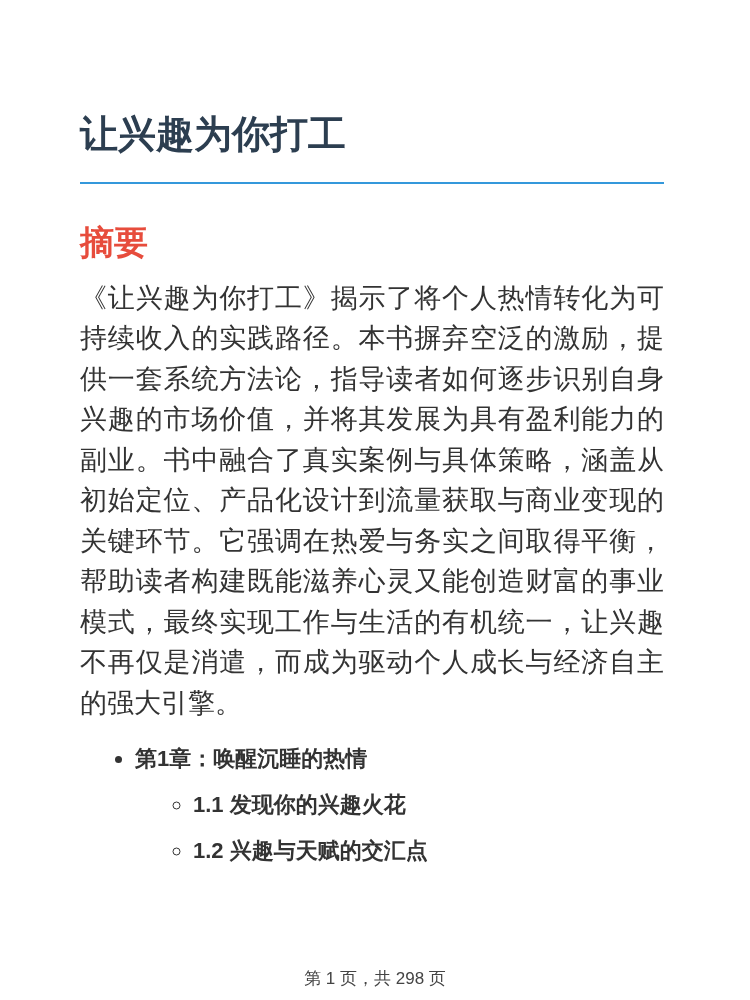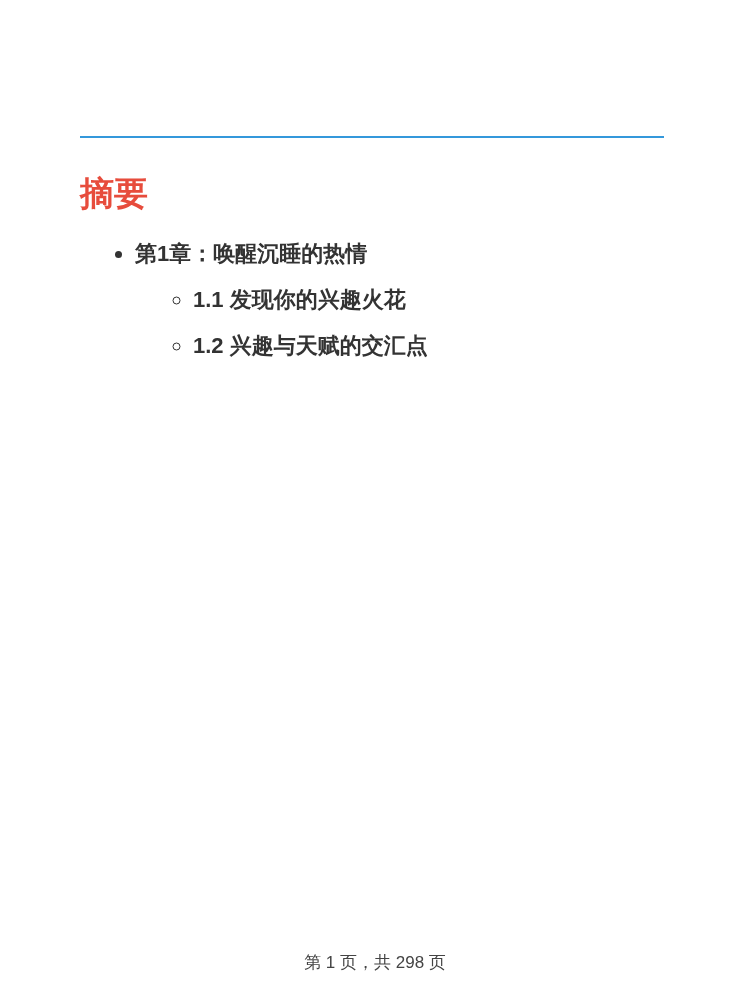--- a/index.html
+++ b/index.html
@@ -33,21 +33,20 @@
     background: #3498db;
     margin-top: 24px;
     border: none;
   }
   .accent-heading {
     font-size: 34px;
     line-height: 1.3;
     font-weight: bold;
     color: #e74c3c;
     margin: 36px 0 14px 0;
-    font-family: Liberation Mono, monospace;
   }
   .abstract-text {
     font-size: 27px;
     line-height: 40.5px;
     text-align: justify;
     text-justify: inter-ideograph;
     margin: 0;
     color: #333333;
   }
   .toc-list {
@@ -64,36 +63,38 @@
     padding-left: 58px;
     list-style-type: circle;
   }
   .toc-sections li {
     margin-top: 6px;
   }
   .page-footer {
     position: absolute;
     left: 0;
     right: 0;
-    bottom: 26px;
+    bottom: 10px;
     text-align: center;
     font-size: 17px;
     color: #444444;
   }
 </style>
 </head>
 <body>
 
 <div class="page">
 
+  <h1 class="doc-title">让兴趣为你打工</h1>
 
   <div class="title-divider"></div>
 
   <h2 class="accent-heading">摘要</h2>
 
+  <p class="abstract-text">《让兴趣为你打工》揭示了将个人热情转化为可持续收入的实践路径。本书摒弃空泛的激励，提供一套系统方法论，指导读者如何逐步识别自身兴趣的市场价值，并将其发展为具有盈利能力的副业。书中融合了真实案例与具体策略，涵盖从初始定位、产品化设计到流量获取与商业变现的关键环节。它强调在热爱与务实之间取得平衡，帮助读者构建既能滋养心灵又能创造财富的事业模式，最终实现工作与生活的有机统一，让兴趣不再仅是消遣，而成为驱动个人成长与经济自主的强大引擎。</p>
 
 
   <ul class="toc-list">
     <li>
       <span>第1章：唤醒沉睡的热情</span>
       <ul class="toc-sections">
         <li>1.1 发现你的兴趣火花</li>
         <li>1.2 兴趣与天赋的交汇点</li>
       </ul>
     </li>

